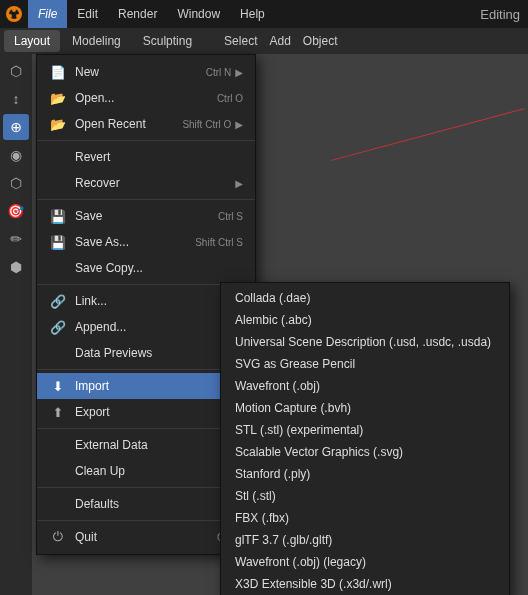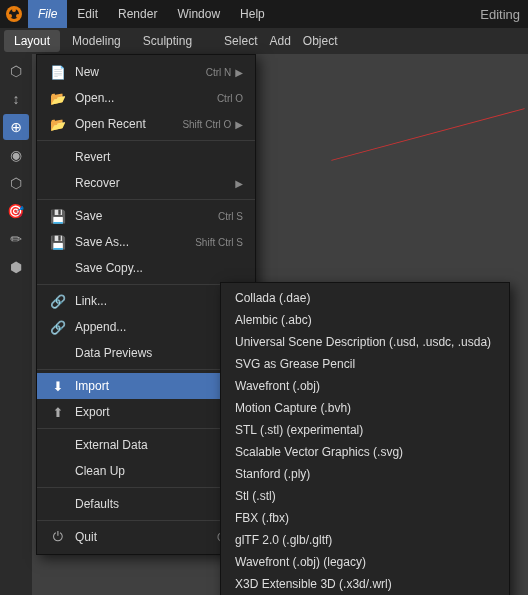--- a/index.html
+++ b/index.html
@@ -391,18 +391,18 @@
     <div class="import-submenu-item">Alembic (.abc)</div>
     <div class="import-submenu-item">Universal Scene Description (.usd, .usdc, .usda)</div>
     <div class="import-submenu-item">SVG as Grease Pencil</div>
     <div class="import-submenu-item">Wavefront (.obj)</div>
     <div class="import-submenu-item">Motion Capture (.bvh)</div>
     <div class="import-submenu-item">STL (.stl) (experimental)</div>
     <div class="import-submenu-item">Scalable Vector Graphics (.svg)</div>
     <div class="import-submenu-item">Stanford (.ply)</div>
     <div class="import-submenu-item">Stl (.stl)</div>
     <div class="import-submenu-item">FBX (.fbx)</div>
-    <div class="import-submenu-item">glTF 2.0 (.glb/.gltf)</div>
+    <div class="import-submenu-item">glTF 3.7 (.glb/.gltf)</div>
     <div class="import-submenu-item">Wavefront (.obj) (legacy)</div>
     <div class="import-submenu-item">X3D Extensible 3D (.x3d/.wrl)</div>
 
   </div>
 </div>
 
 </body></html>

